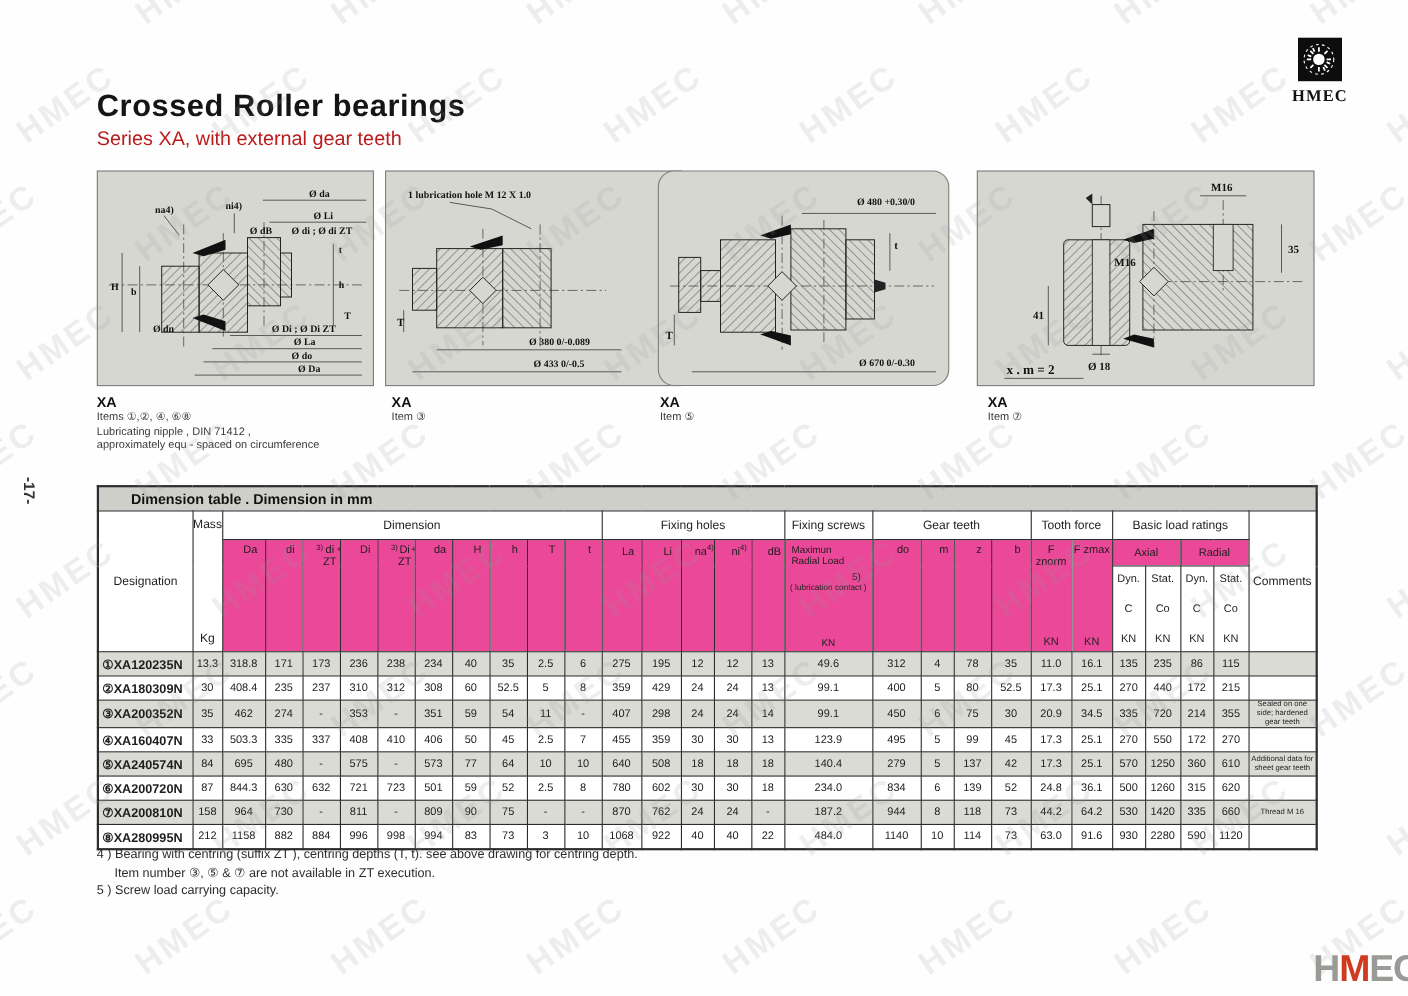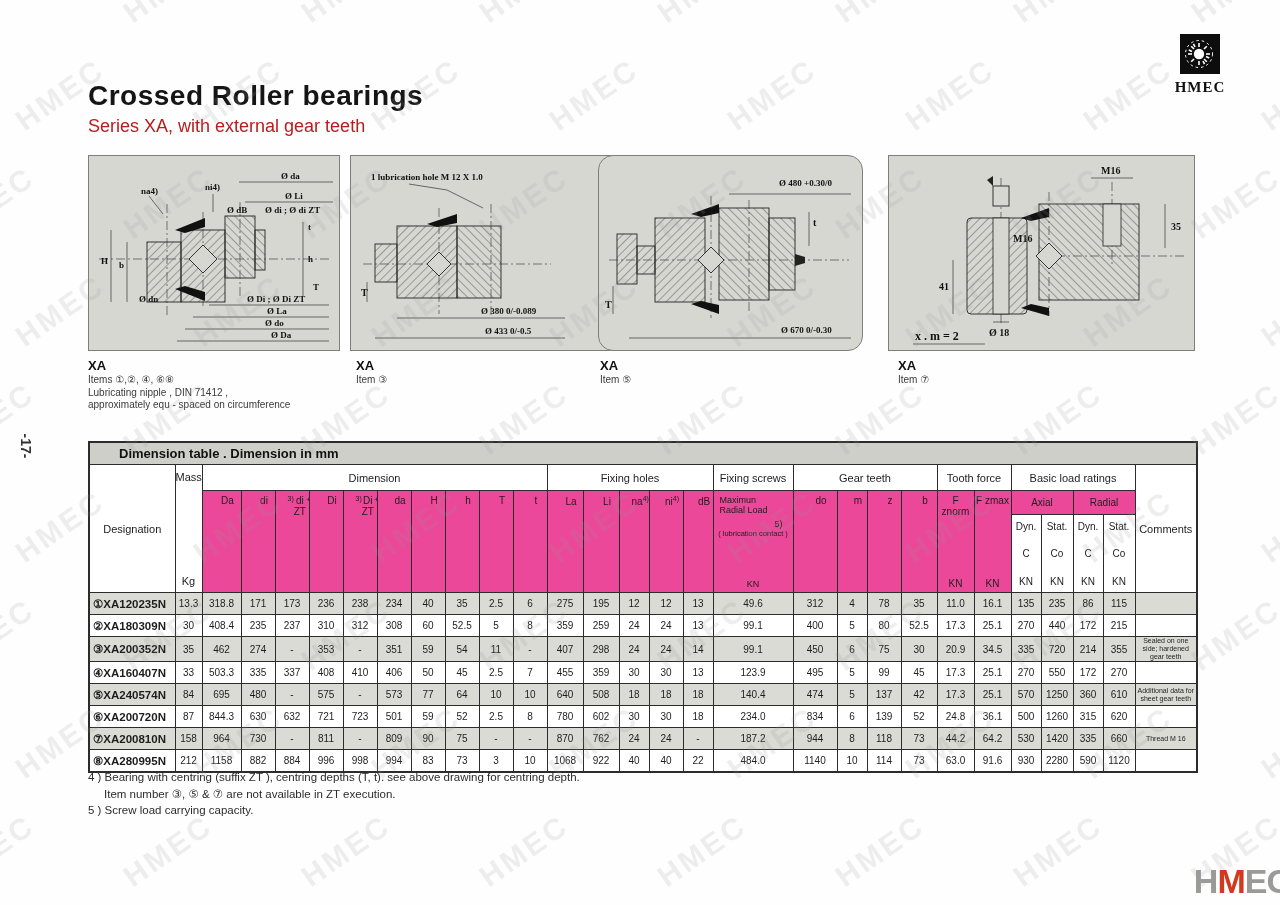--- a/index.html
+++ b/index.html
@@ -608,21 +608,21 @@
             <td>235</td>
             <td>237</td>
             <td>310</td>
             <td>312</td>
             <td>308</td>
             <td>60</td>
             <td>52.5</td>
             <td>5</td>
             <td>8</td>
             <td>359</td>
-            <td>259</td>
+            <td>429</td>
             <td>24</td>
             <td>24</td>
             <td>13</td>
             <td>99.1</td>
             <td>400</td>
             <td>5</td>
             <td>80</td>
             <td>52.5</td>
             <td>17.3</td>
             <td>25.1</td>
@@ -706,21 +706,21 @@
             <td>77</td>
             <td>64</td>
             <td>10</td>
             <td>10</td>
             <td>640</td>
             <td>508</td>
             <td>18</td>
             <td>18</td>
             <td>18</td>
             <td>140.4</td>
-            <td>474</td>
+            <td>279</td>
             <td>5</td>
             <td>137</td>
             <td>42</td>
             <td>17.3</td>
             <td>25.1</td>
             <td>570</td>
             <td>1250</td>
             <td>360</td>
             <td>610</td>
             <td class="cmt">Additional data for sheet gear teeth</td>

